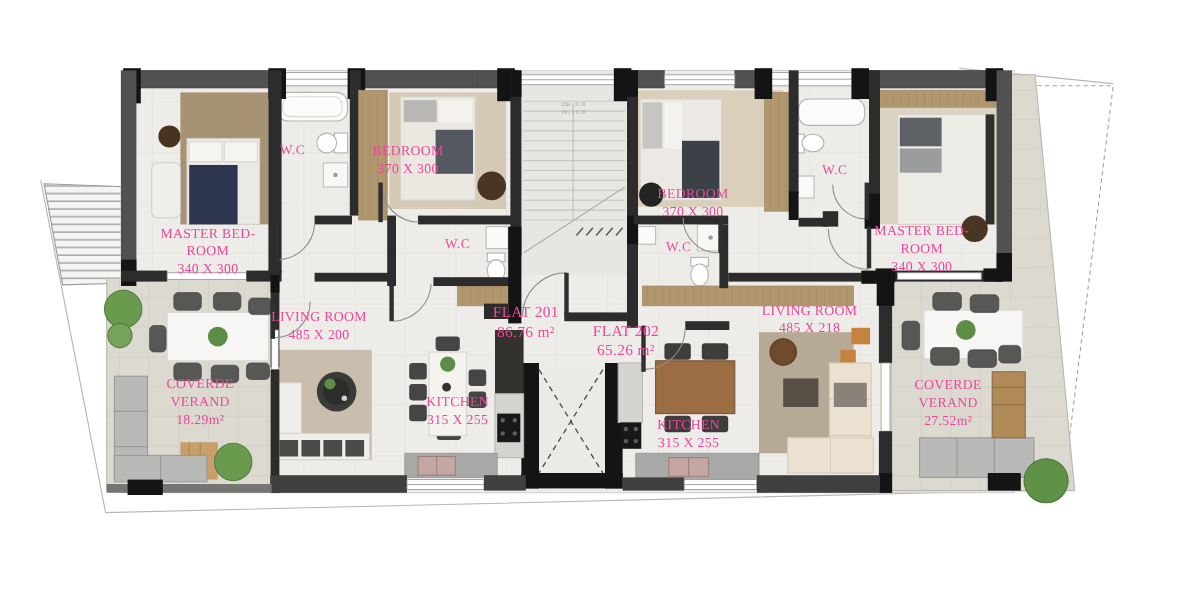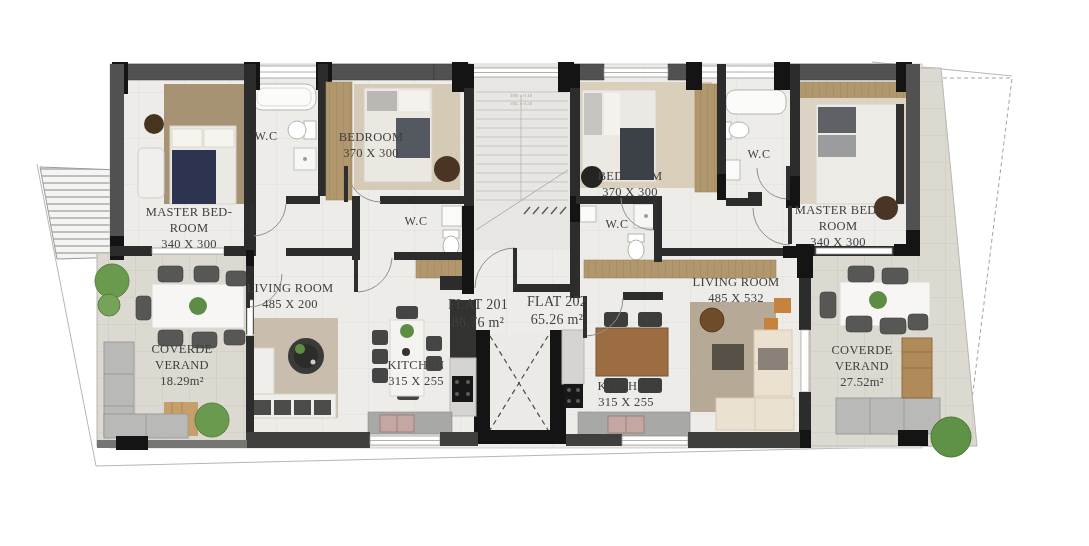--- a/index.html
+++ b/index.html
@@ -1,19 +1,19 @@
 <!DOCTYPE html>
 <html><head>
 <meta charset="utf-8">
 <style>
   html,body{margin:0;padding:0;background:#ffffff;}
   .stage{position:relative;width:1089px;height:546px;background:#ffffff;overflow:hidden;
          font-family:"Liberation Serif",serif;}
   .stage svg{position:absolute;left:0;top:0;}
-  .lbl{position:absolute;font-family:"Liberation Serif",serif;color:#404040;text-align:center;
+  .lbl{position:absolute;font-family:"Liberation Serif",serif;color:#ec4899;text-align:center;
        transform:translateX(-50%);line-height:1.28;font-size:12.5px;letter-spacing:.3px;
        white-space:nowrap;z-index:5;}
   .lbl.flat{font-size:14px;}
   .lbl.wc{font-size:12px;letter-spacing:.6px;}
   .lbl.tiny{font-size:5px;color:#a39f99;letter-spacing:0;line-height:1.5;}
 </style>
 </head>
 <body>
 
 <div class="stage">
@@ -405,46 +405,46 @@
 </div>
 <div class="lbl" style="left:416px;top:357px">
   <div>KITCHEN</div>
   <div>315 X 255</div>
 </div>
 <div class="lbl" style="left:182px;top:341px">
   <div>COVERDE</div>
   <div>VERAND</div>
   <div>18.29m²</div>
 </div>
-<div class="lbl flat" style="left:478px;top:296px">
+<div class="lbl flat" style="left:478px;top:276px">
   <div>FLAT 201</div>
   <div>86.76 m²</div>
 </div>
-<div class="lbl flat" style="left:557px;top:293px">
+<div class="lbl flat" style="left:569px;top:293px">
   <div>FLAT 202</div>
   <div>65.26 m²</div>
 </div>
 <div class="lbl" style="left:630px;top:168px">
   <div>BEDROOM</div>
   <div>370 X 300</div>
 </div>
 <div class="lbl wc" style="left:617px;top:217px">
   <div>W.C</div>
 </div>
 <div class="lbl wc" style="left:759px;top:147px">
   <div>W.C</div>
 </div>
 <div class="lbl" style="left:838px;top:202px">
   <div>MASTER BED-</div>
   <div>ROOM</div>
   <div>340 X 300</div>
 </div>
 <div class="lbl" style="left:736px;top:274px">
   <div>LIVING ROOM</div>
-  <div>485 X 532</div>
+  <div>485 X 218</div>
 </div>
 <div class="lbl" style="left:626px;top:378px">
   <div>KITCHEN</div>
   <div>315 X 255</div>
 </div>
 <div class="lbl" style="left:862px;top:342px">
   <div>COVERDE</div>
   <div>VERAND</div>
   <div>27.52m²</div>
 </div>

